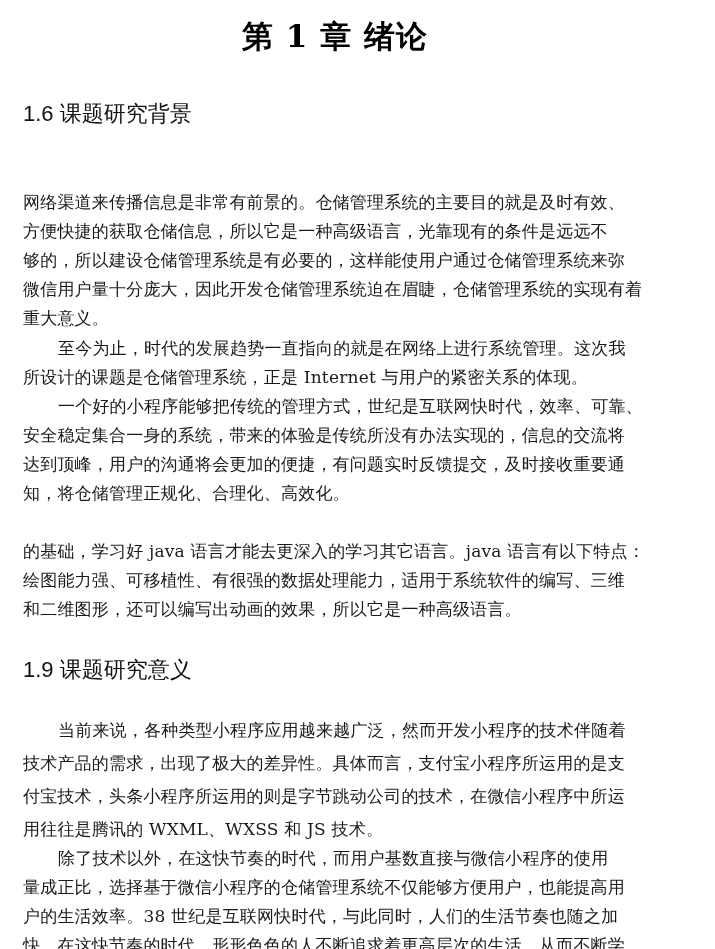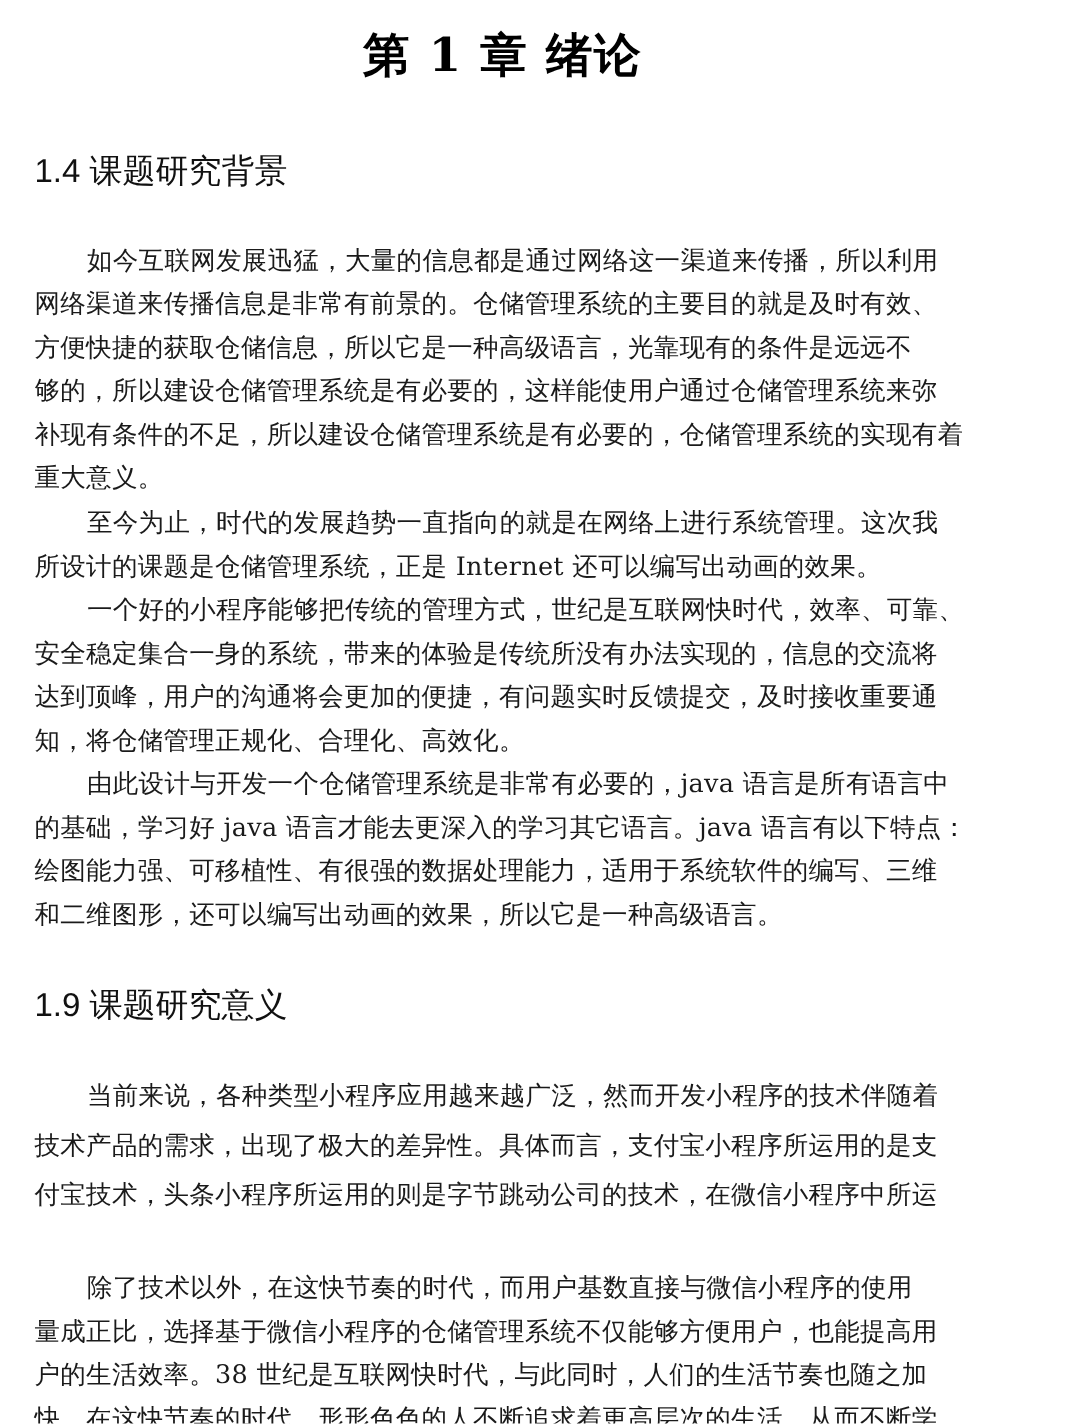--- a/index.html
+++ b/index.html
@@ -21,41 +21,40 @@
     font-size: 17px; color: #1a1a1a; letter-spacing: 0.2px;
   }
   .indent { left: 58px; }
 </style>
 </head>
 <body>
 
 <div class="page">
   <div class="chapter-title">第 1 章  绪论</div>
 
-  <div class="section-heading" style="top:99px">1.4 课题研究背景</div>
+  <div class="section-heading" style="top:99px">1.6 课题研究背景</div>
 
-  <div class="line indent" style="top:162px">如今互联网发展迅猛，大量的信息都是通过网络这一渠道来传播，所以利用</div>
   <div class="line" style="top:191px">网络渠道来传播信息是非常有前景的。仓储管理系统的主要目的就是及时有效、</div>
   <div class="line" style="top:220px">方便快捷的获取仓储信息，所以它是一种高级语言，光靠现有的条件是远远不</div>
   <div class="line" style="top:249px">够的，所以建设仓储管理系统是有必要的，这样能使用户通过仓储管理系统来弥</div>
-  <div class="line" style="top:278px">补现有条件的不足，所以建设仓储管理系统是有必要的，仓储管理系统的实现有着</div>
+  <div class="line" style="top:278px">微信用户量十分庞大，因此开发仓储管理系统迫在眉睫，仓储管理系统的实现有着</div>
   <div class="line" style="top:307px">重大意义。</div>
   <div class="line indent" style="top:337px">至今为止，时代的发展趋势一直指向的就是在网络上进行系统管理。这次我</div>
-  <div class="line" style="top:366px">所设计的课题是仓储管理系统，正是 Internet 还可以编写出动画的效果。</div>
+  <div class="line" style="top:366px">所设计的课题是仓储管理系统，正是 Internet 与用户的紧密关系的体现。</div>
   <div class="line indent" style="top:395px">一个好的小程序能够把传统的管理方式，世纪是互联网快时代，效率、可靠、</div>
   <div class="line" style="top:424px">安全稳定集合一身的系统，带来的体验是传统所没有办法实现的，信息的交流将</div>
   <div class="line" style="top:453px">达到顶峰，用户的沟通将会更加的便捷，有问题实时反馈提交，及时接收重要通</div>
   <div class="line" style="top:482px">知，将仓储管理正规化、合理化、高效化。</div>
-  <div class="line indent" style="top:511px">由此设计与开发一个仓储管理系统是非常有必要的，java 语言是所有语言中</div>
   <div class="line" style="top:540px">的基础，学习好 java 语言才能去更深入的学习其它语言。java 语言有以下特点：</div>
   <div class="line" style="top:569px">绘图能力强、可移植性、有很强的数据处理能力，适用于系统软件的编写、三维</div>
   <div class="line" style="top:598px">和二维图形，还可以编写出动画的效果，所以它是一种高级语言。</div>
 
   <div class="section-heading" style="top:655px">1.9 课题研究意义</div>
 
   <div class="line indent" style="top:719px">当前来说，各种类型小程序应用越来越广泛，然而开发小程序的技术伴随着</div>
   <div class="line" style="top:752px">技术产品的需求，出现了极大的差异性。具体而言，支付宝小程序所运用的是支</div>
   <div class="line" style="top:785px">付宝技术，头条小程序所运用的则是字节跳动公司的技术，在微信小程序中所运</div>
+  <div class="line" style="top:818px">用往往是腾讯的 WXML、WXSS 和 JS 技术。</div>
   <div class="line indent" style="top:847px">除了技术以外，在这快节奏的时代，而用户基数直接与微信小程序的使用</div>
   <div class="line" style="top:876px">量成正比，选择基于微信小程序的仓储管理系统不仅能够方便用户，也能提高用</div>
   <div class="line" style="top:905px">户的生活效率。38 世纪是互联网快时代，与此同时，人们的生活节奏也随之加</div>
   <div class="line" style="top:934px">快，在这快节奏的时代，形形色色的人不断追求着更高层次的生活，从而不断学</div>
 </div>
 
 </body></html>

